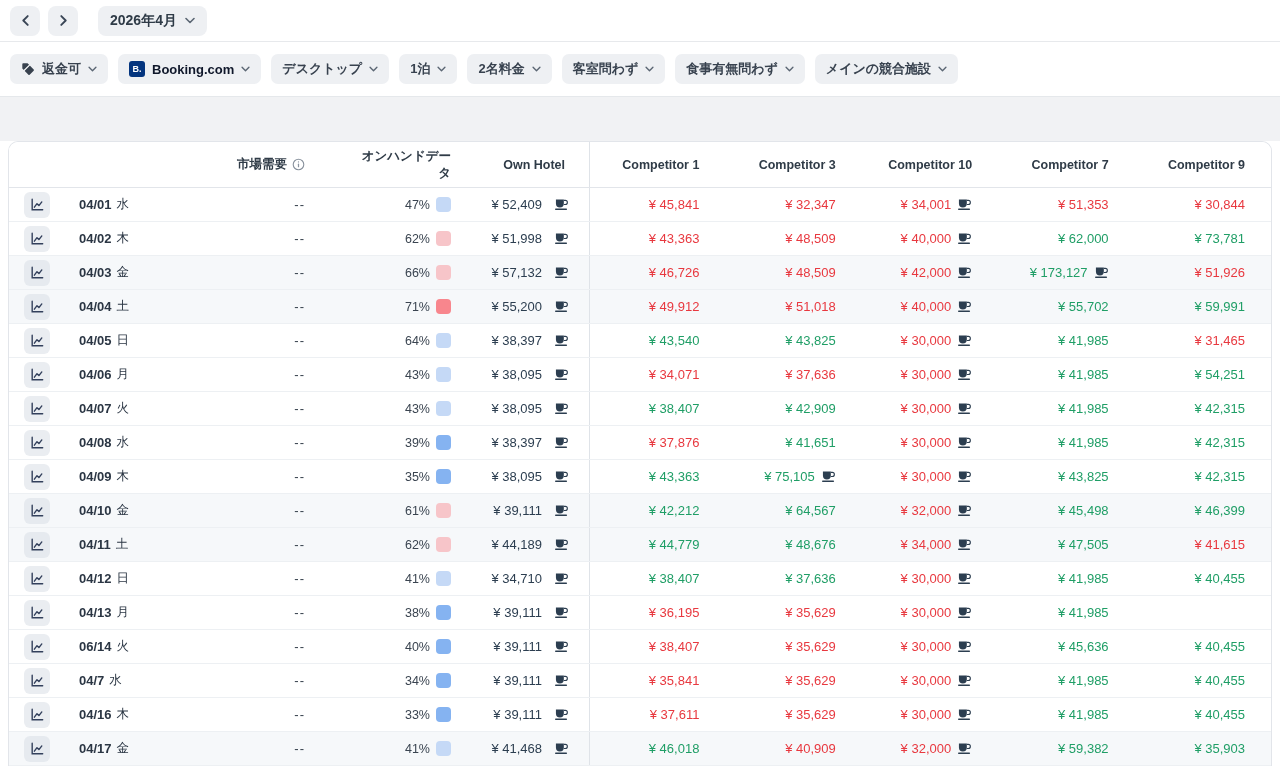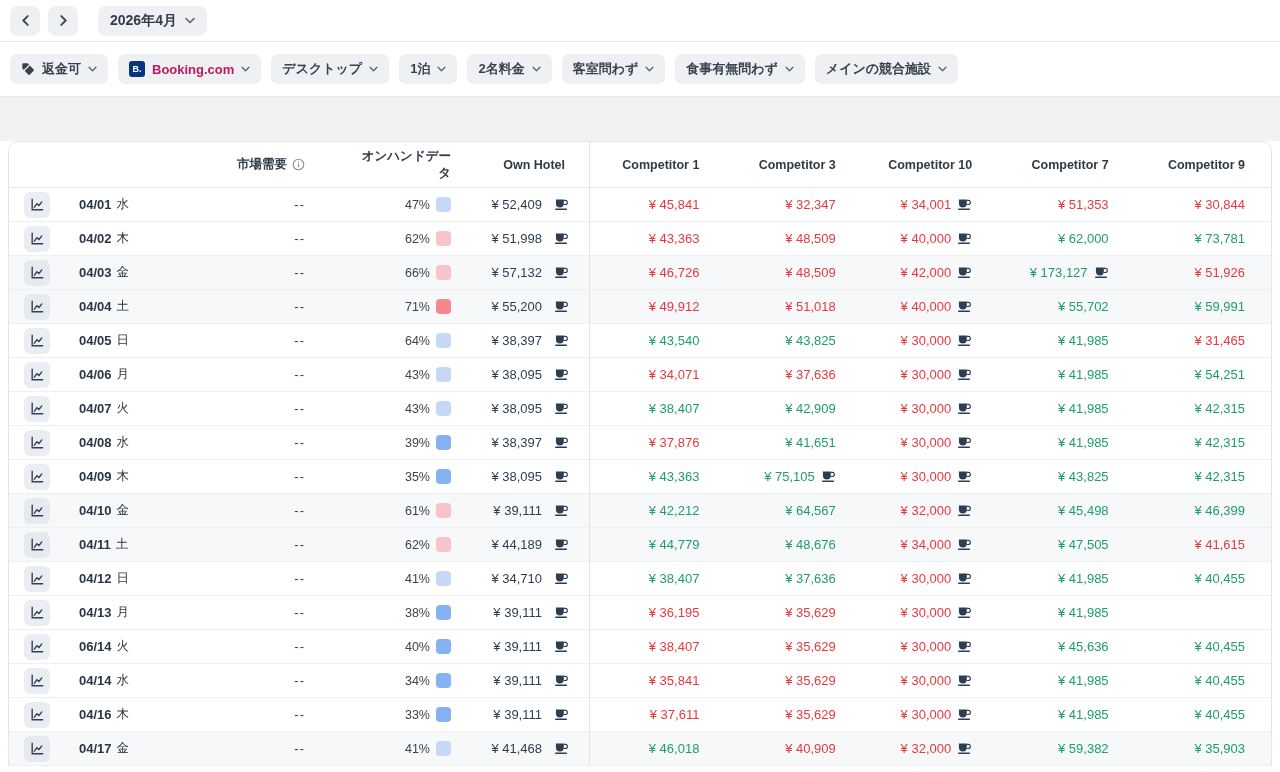--- a/index.html
+++ b/index.html
@@ -100,21 +100,21 @@
     </span>
     <span class="lbl">返金可</span>
     <span class="chev">
         <svg width="9" height="6" viewBox="0 0 10 7" fill="none">
           <path d="M1 1.5 5 5.5 9 1.5" stroke="currentColor" stroke-width="1.6" stroke-linecap="round" stroke-linejoin="round"></path>
         </svg>
       </span>
   </button>
   <button class="chip">
     <span class="booking-logo">B.</span>
-    <span class="lbl" style="font-weight:700;color:#be185d">Booking.com</span>
+    <span class="lbl" style="font-weight:700;color:#0f172a">Booking.com</span>
     <span class="chev">
         <svg width="9" height="6" viewBox="0 0 10 7" fill="none">
           <path d="M1 1.5 5 5.5 9 1.5" stroke="currentColor" stroke-width="1.6" stroke-linecap="round" stroke-linejoin="round"></path>
         </svg>
       </span>
   </button>
   <button class="chip">
     <span class="lbl">デスクトップ</span>
     <span class="chev">
         <svg width="9" height="6" viewBox="0 0 10 7" fill="none">
@@ -951,21 +951,21 @@
           <button class="chart-btn">
             <span style="display:flex">
               <svg width="14" height="14" viewBox="0 0 16 16" fill="none">
                 <path d="M2.5 1.5v12h12" stroke="currentColor" stroke-width="1.6" stroke-linecap="round"></path>
                 <path d="M5 10.5 8 6.5l2.2 2.2 3.3-4.2" stroke="currentColor" stroke-width="1.6" stroke-linecap="round" stroke-linejoin="round"></path>
               </svg>
             </span>
           </button>
         </div>
         <div class="cell date">
-          <span class="d">04/14</span>
+          <span class="d">04/7</span>
           <span class="dow">水</span>
         </div>
         <div class="cell onhand">--</div>
         <div class="cell demand">
           <span class="pct">34%</span>
           <span class="pill" style="background:var(--d-blue)"></span>
         </div>
         <div class="cell own">
           <span class="price own-price">¥ 39,111</span>
           <span class="cup" style="margin-left: 6px;">

